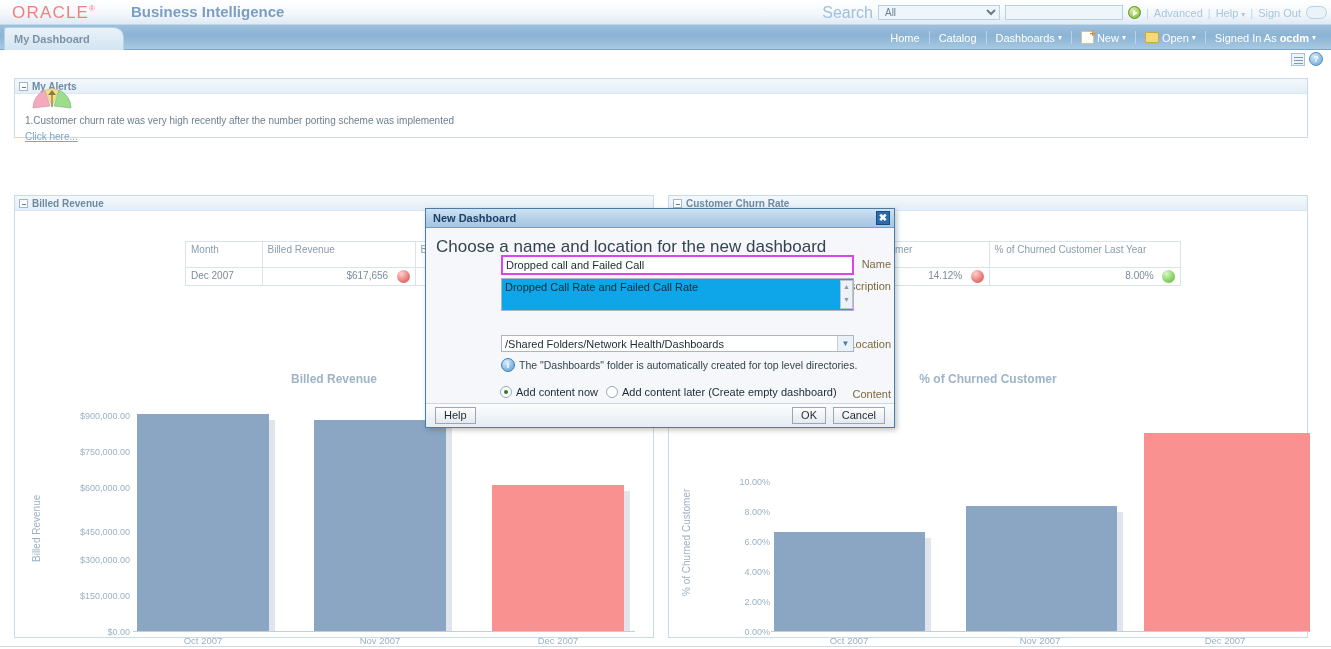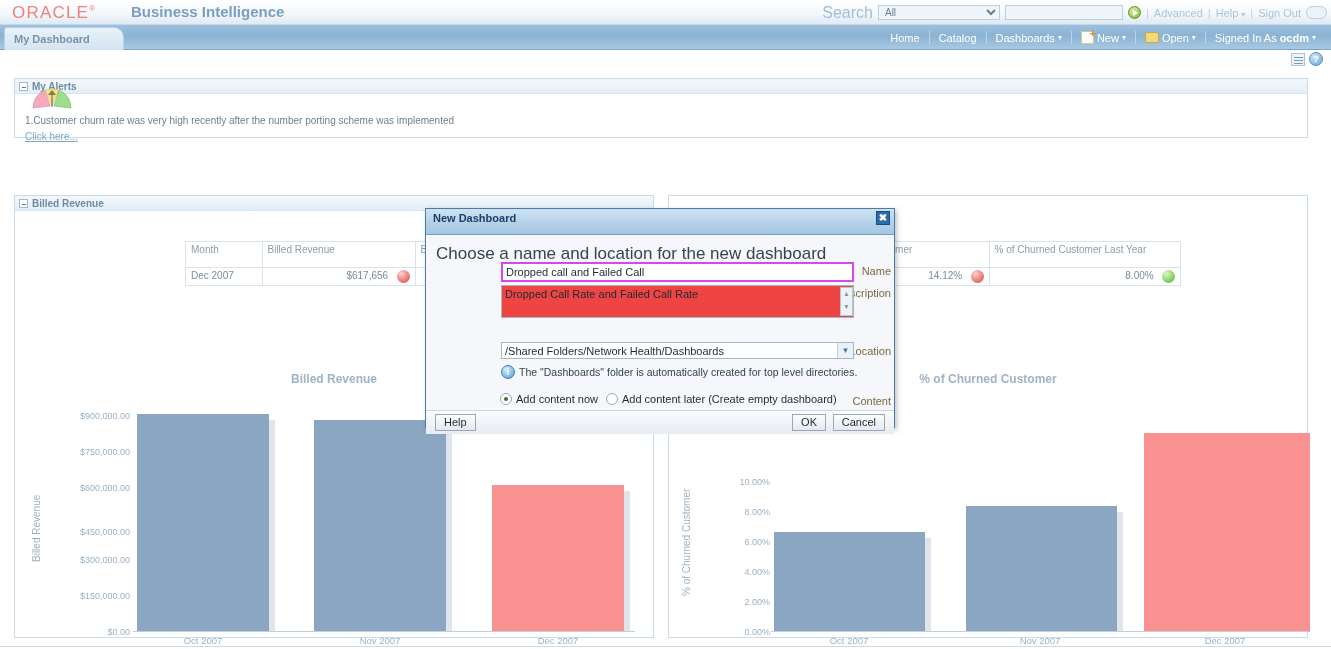--- a/index.html
+++ b/index.html
@@ -192,42 +192,42 @@
   .bar-shadow { position:absolute; background:#dfe5ea; }
 
   
   .dlg {
     position:absolute; left:425px; top:208px; width:470px; height:220px;
     background:#f2f5f8; border:1px solid #4a7ca8;
     box-shadow:2px 2px 5px rgba(60,80,100,.35);
     z-index:50;
   }
   .dlg-title {
-    height:26px;
+    height:19px;
     background: linear-gradient(to bottom,#cfe2f2 0%, #b2cfe8 60%, #a5c6e2 100%);
     border-bottom:1px solid #6f9fc6;
     color:#1c3f63; font-size:11px; font-weight:bold;
     padding:3px 0 0 7px; position:relative;
   }
   .dlg-close {
     position:absolute; right:4px; top:2px; width:14px; height:14px;
     background:#2d6ca8; border:1px solid #1a4c7d; color:#ffffff;
     font-size:10px; font-weight:bold; line-height:12px; text-align:center;
     cursor:pointer;
   }
   .dlg-body { position:relative; height:176px; background:#f5f7fa; border-bottom:1px solid #cbd8e3; }
   .dlg-instr { position:absolute; left:10px; top:9px; font-size:17px; color:#33454f; }
   .fld-label { position:absolute; font-size:11px; color:#7a6a3f; text-align:right; }
   .txtinput {
     position:absolute; border:2px solid #d946ef; background:#ffffff;
     font-size:11px; color:#1c2a33; padding:8px 3px;
     font-family:"Liberation Sans", sans-serif;
   }
   .txtarea {
-    position:absolute; border:1px solid #a8b6c2; background:#ef4444;
+    position:absolute; border:1px solid #a8b6c2; background:#0ea5e9;
     font-size:11px; color:#1c2a33; padding:2px 3px; resize:none;
     font-family:"Liberation Sans", sans-serif; overflow:hidden;
   }
   .spinbox { position:absolute; width:13px; border:1px solid #b9c5d0; background:#eef1f5; }
   .spin-half { height:13px; text-align:center; font-size:7px; color:#8d9aa6; line-height:12px; cursor:pointer; }
   .selbox {
     position:absolute; border:1px solid #a8b6c2; background:#ffffff;
     font-size:11px; color:#1c2a33; padding:1px 18px 1px 3px;
     font-family:"Liberation Sans", sans-serif;
     appearance:none; -webkit-appearance:none;
@@ -402,20 +402,24 @@
         <div class="axis-line" style="left:118px; top:435px; width:502px; height:1px;"></div>
 
         <div class="cat-label" style="left:120px; top:439px; width:136px;">Oct 2007</div>
         <div class="cat-label" style="left:297px; top:439px; width:136px;">Nov 2007</div>
         <div class="cat-label" style="left:475px; top:439px; width:136px;">Dec 2007</div>
 
       </div>
     </div>
 
     <div class="panel" id="churn-panel">
+      <div class="panel-hd">
+        <span class="collapse-box"></span>
+        <span>Customer Churn Rate</span>
+      </div>
 
       <table class="minitable" style="left:130px; top:45px; width:382px;">
         <tbody>
             <tr>
           <th style="width:190px">% of Churned Customer</th>
           <th style="width:192px">% of Churned Customer Last Year</th>
         </tr>
         <tr>
           <td class="num">
             <span>14.12%</span>

